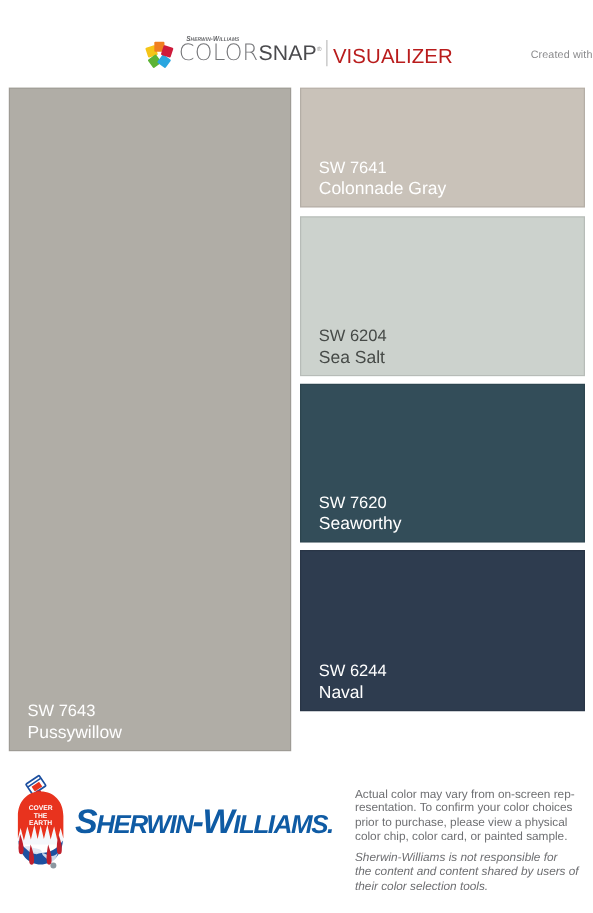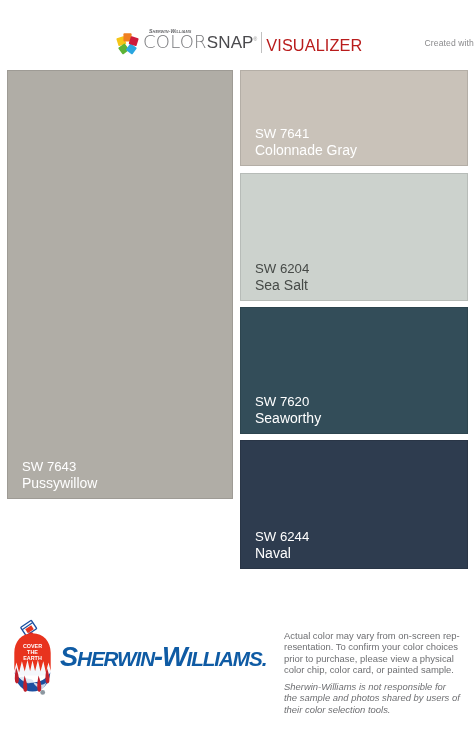--- a/index.html
+++ b/index.html
@@ -66,21 +66,21 @@
           <span class="cs-light">COLOR</span><span class="cs-bold">SNAP</span><span class="cs-reg">®</span>
         </div>
       </div>
       <div class="divider"></div>
       <div class="visualizer">VISUALIZER</div>
     </div>
   </div>
 
   <div class="palette">
     <div class="col-left" id="colLeft">
-        <div class="swatch" style="background: rgb(176, 173, 166); height: 429px;">
+        <div class="swatch" style="background: rgb(176, 173, 166); height: 531px;">
           <div class="lbl" style="color: rgb(255, 255, 255);">
             <span class="code">SW 7643</span>
             <span class="name">Pussywillow</span>
           </div>
         </div>
       </div>
     <div class="col-right" id="colRight">
         <div class="swatch" style="background: rgb(201, 194, 185); height: 96px; margin-bottom: 7px;">
           <div class="lbl" style="color: rgb(255, 255, 255);">
             <span class="code">SW 7641</span>
@@ -137,17 +137,17 @@
 
       <g fill="#ffffff" font-family="'Liberation Sans',sans-serif" font-weight="bold" text-anchor="middle">
         <text x="111" y="152" font-size="27">COVER</text>
         <text x="111" y="182" font-size="27">THE</text>
         <text x="111" y="212" font-size="27">EARTH</text>
       </g>
     </svg>
     <div class="sw-wordmark"><span id="swWord"><span class="cap">S</span><span class="sml">H</span><span class="sml">E</span><span class="sml">R</span><span class="sml">W</span><span class="sml">I</span><span class="sml">N</span><span class="cap">-</span><span class="cap">W</span><span class="sml">I</span><span class="sml">L</span><span class="sml">L</span><span class="sml">I</span><span class="sml">A</span><span class="sml">M</span><span class="sml">S</span><span class="tm">.</span></span></div>
     <div class="disclaimer">
       <p id="disc1"><span>Actual color may vary from on-screen rep-</span><br><span>resentation. To confirm your color choices</span><br><span>prior to purchase, please view a physical</span><br><span>color chip, color card, or painted sample.</span></p>
-      <p id="disc2"><span>Sherwin-Williams is not responsible for</span><br><span>the sample and photos shared by users of</span><br><span>their color selection tools.</span></p>
+      <p id="disc2"><span>Sherwin-Williams is not responsible for</span><br><span>the content and content shared by users of</span><br><span>their color selection tools.</span></p>
     </div>
   </div>
 
 </div>
 
 </body></html>

